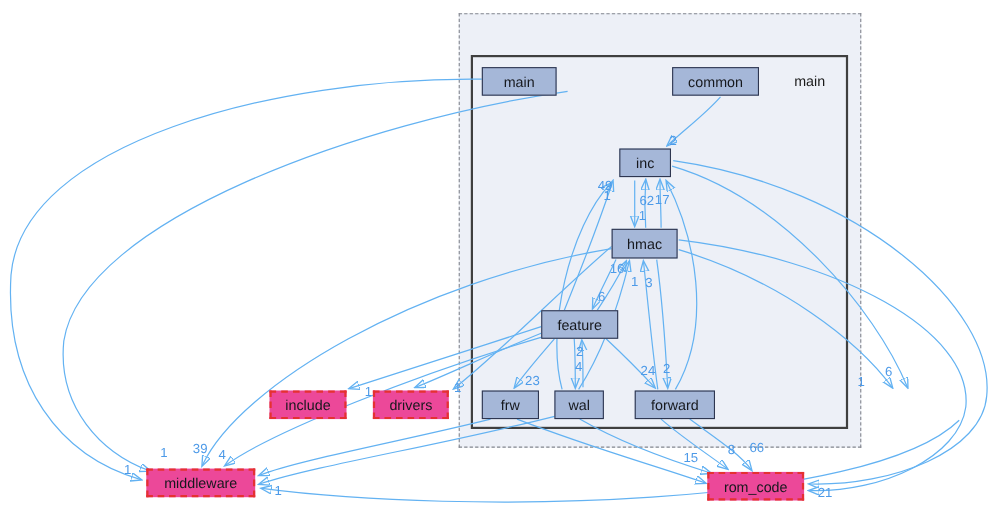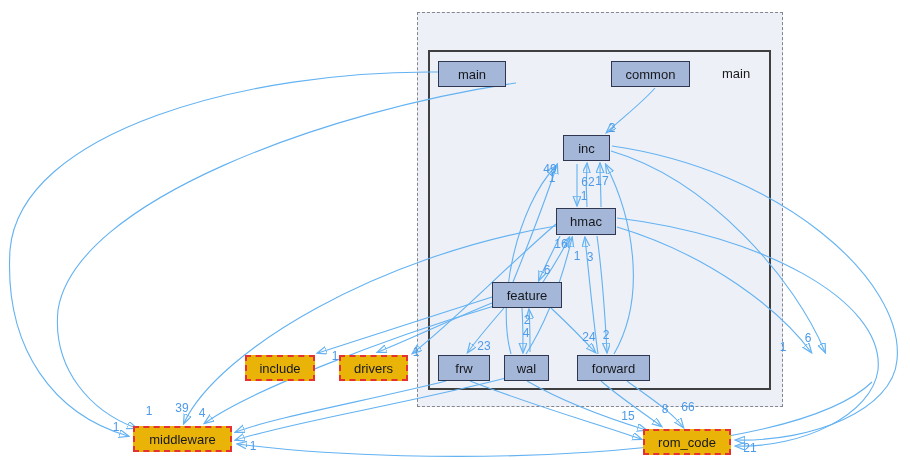--- a/index.html
+++ b/index.html
@@ -10,21 +10,21 @@
   .cluster-inner{position:absolute;left:428px;top:50px;width:343px;height:340px;
          border:2px solid #3f3f3f;box-sizing:border-box;}
   .cluster-label{position:absolute;font-size:13px;color:#1a1a1a;z-index:5;}
   #source-label{left:417px;top:19px;width:366px;text-align:center;}
   #host-label{left:722px;top:66px;}
   svg#edges{position:absolute;left:0;top:0;z-index:2;pointer-events:none;}
   svg#edges path{fill:none;stroke:#63b2f2;stroke-width:1.1px;}
   .node{position:absolute;display:flex;align-items:center;justify-content:center;
         font-size:13px;color:#16181d;box-sizing:border-box;z-index:4;cursor:pointer;}
   .internal{background:#a5b7d8;border:1px solid #2e3650;}
-  .external{background:#eab308;border:2px dashed #e53131;}
+  .external{background:#ec4899;border:2px dashed #e53131;}
   .edge-label{position:absolute;transform:translate(-50%,-50%);font-size:12px;
         color:#4f9dea;color:#4d9ae8;z-index:3;white-space:nowrap;}
 </style>
 </head>
 <body>
 
 <div id="stage">
 
   <div class="cluster-outer"></div>
   <div class="cluster-inner"></div>

